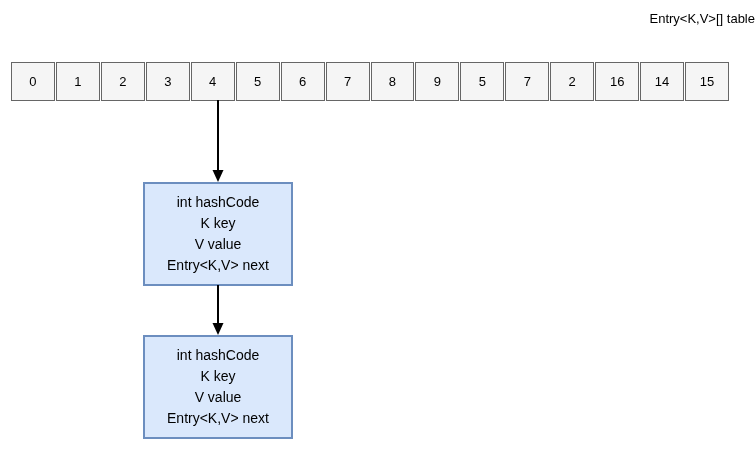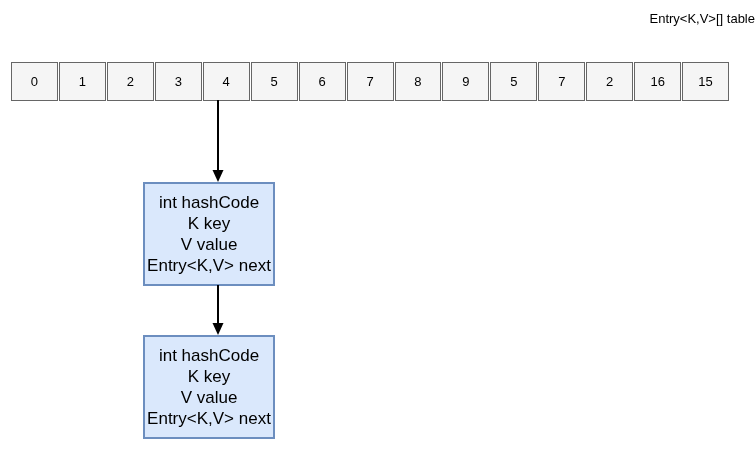--- a/index.html
+++ b/index.html
@@ -57,29 +57,29 @@
     margin-right: 1px;
   }
   .bucket-cell:last-child {
     margin-right: 16px;
   }
 
   
   .entry-node {
     position: absolute;
     left: 143px;
-    width: 132px;
+    width: 150px;
     box-sizing: border-box;
     border: 2px solid #6c8ebf;
     background: #dae8fc;
     display: flex;
     flex-direction: column;
     align-items: center;
     justify-content: center;
-    font-size: 17px;
+    font-size: 14px;
     color: #000000;
   }
   #entry-node-1 {
     top: 182px;
     height: 104px;
   }
   #entry-node-2 {
     top: 335px;
     height: 104px;
   }
@@ -123,20 +123,21 @@
     <div class="bucket-cell">4</div>
     <div class="bucket-cell">5</div>
     <div class="bucket-cell">6</div>
     <div class="bucket-cell">7</div>
     <div class="bucket-cell">8</div>
     <div class="bucket-cell">9</div>
     <div class="bucket-cell">5</div>
     <div class="bucket-cell">7</div>
     <div class="bucket-cell">2</div>
     <div class="bucket-cell">16</div>
+    <div class="bucket-cell">14</div>
     <div class="bucket-cell">15</div>
   </div>
 
   <svg id="arrow-bucket-to-entry1" class="arrow-svg" viewBox="0 0 20 84" width="20" height="84">
     <line x1="10" y1="0" x2="10" y2="74" stroke="#000000" stroke-width="2"></line>
     <polygon points="10,82 4.5,70 15.5,70" fill="#000000"></polygon>
   </svg>
 
   <div id="entry-node-1" class="entry-node">
     <div class="entry-field">int hashCode</div>

